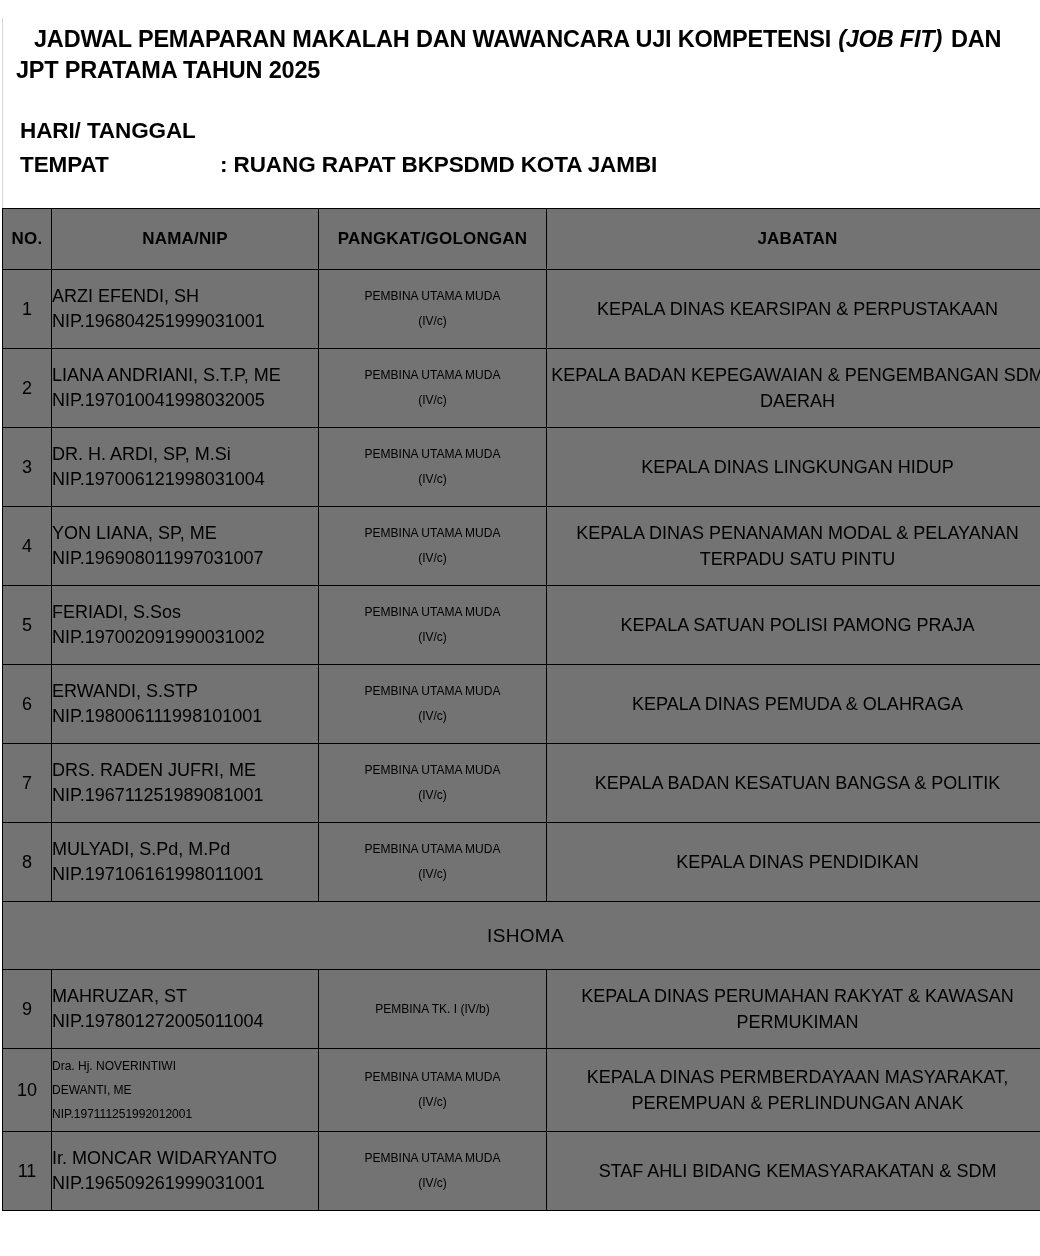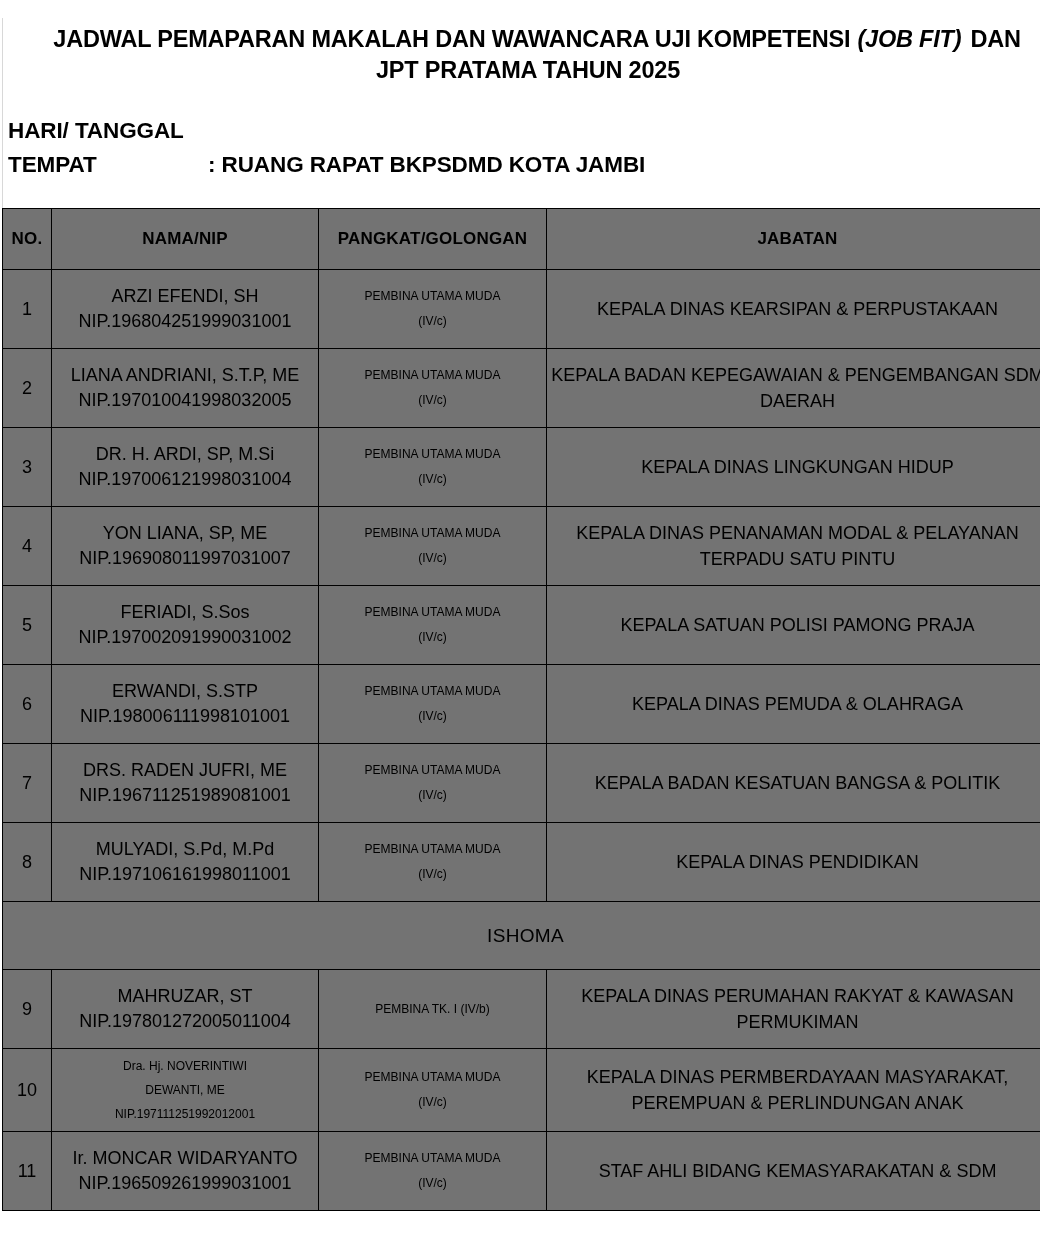--- a/index.html
+++ b/index.html
@@ -29,40 +29,40 @@
     position: absolute;
     left: 2px;
     top: 18px;
     width: 1px;
     height: 190px;
     background: #d8d8d8;
   }
 
   .title-block {
     padding-top: 24px;
-    text-align: center;
+    text-align: left;
     font-weight: bold;
     font-size: 23.5px;
     line-height: 31px;
     letter-spacing: -0.2px;
     white-space: nowrap;
   }
   .title-line1 {
     padding-left: 34px;
   }
   .title-line2 {
     padding-left: 16px;
   }
   .title-italic {
     font-style: italic;
   }
 
   .meta-block {
     margin-top: 28px;
-    padding-left: 8px;
+    padding-left: 20px;
     font-weight: bold;
     font-size: 22.5px;
     line-height: 34px;
     letter-spacing: -0.1px;
     white-space: nowrap;
   }
   .meta-row {
     display: flex;
   }
   .meta-label {
@@ -109,21 +109,21 @@
   tbody tr.data-row.tall td {
     height: 82px;
   }
 
   td.cell-no {
     text-align: center;
     font-size: 18px;
     font-weight: normal;
   }
   td.cell-nama {
-    text-align: center;
+    text-align: left;
     padding-left: 9px;
     padding-right: 4px;
     font-size: 18px;
     line-height: 25px;
     white-space: nowrap;
   }
   td.cell-nama .nm { display: block; }
   td.cell-nama .nip { display: block; }
 
   td.cell-pangkat {

